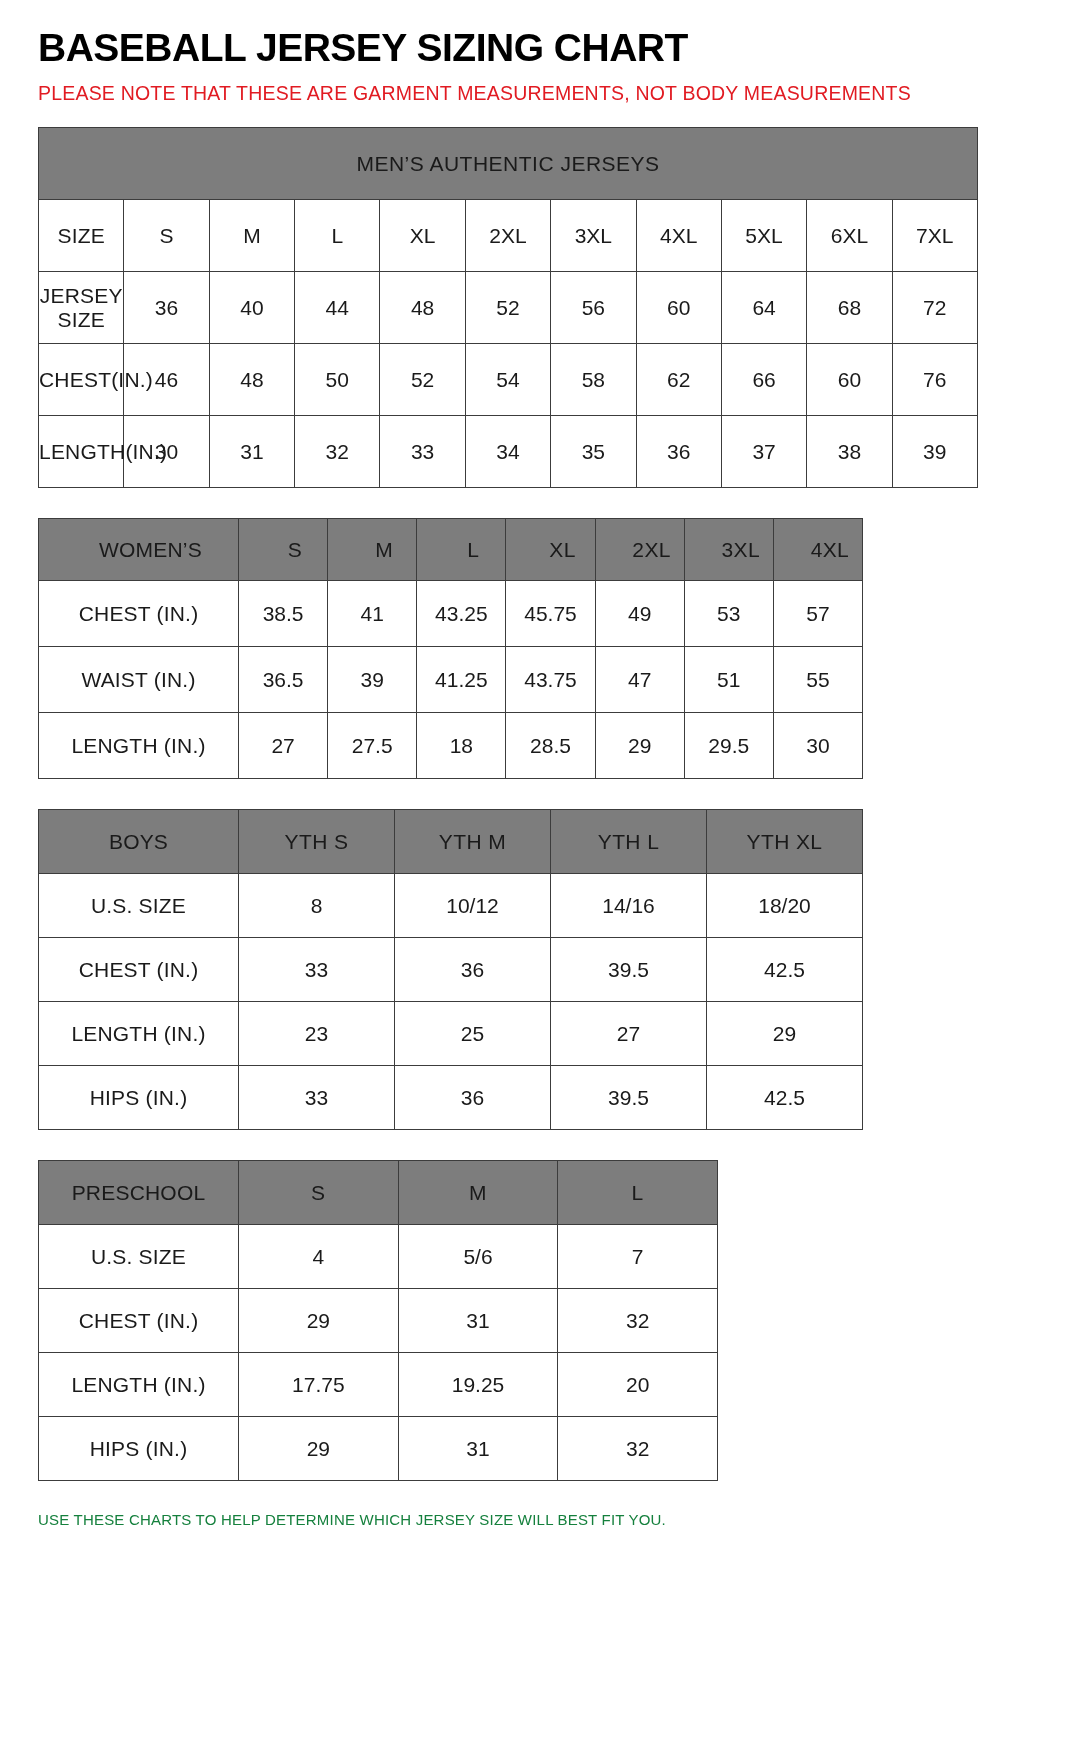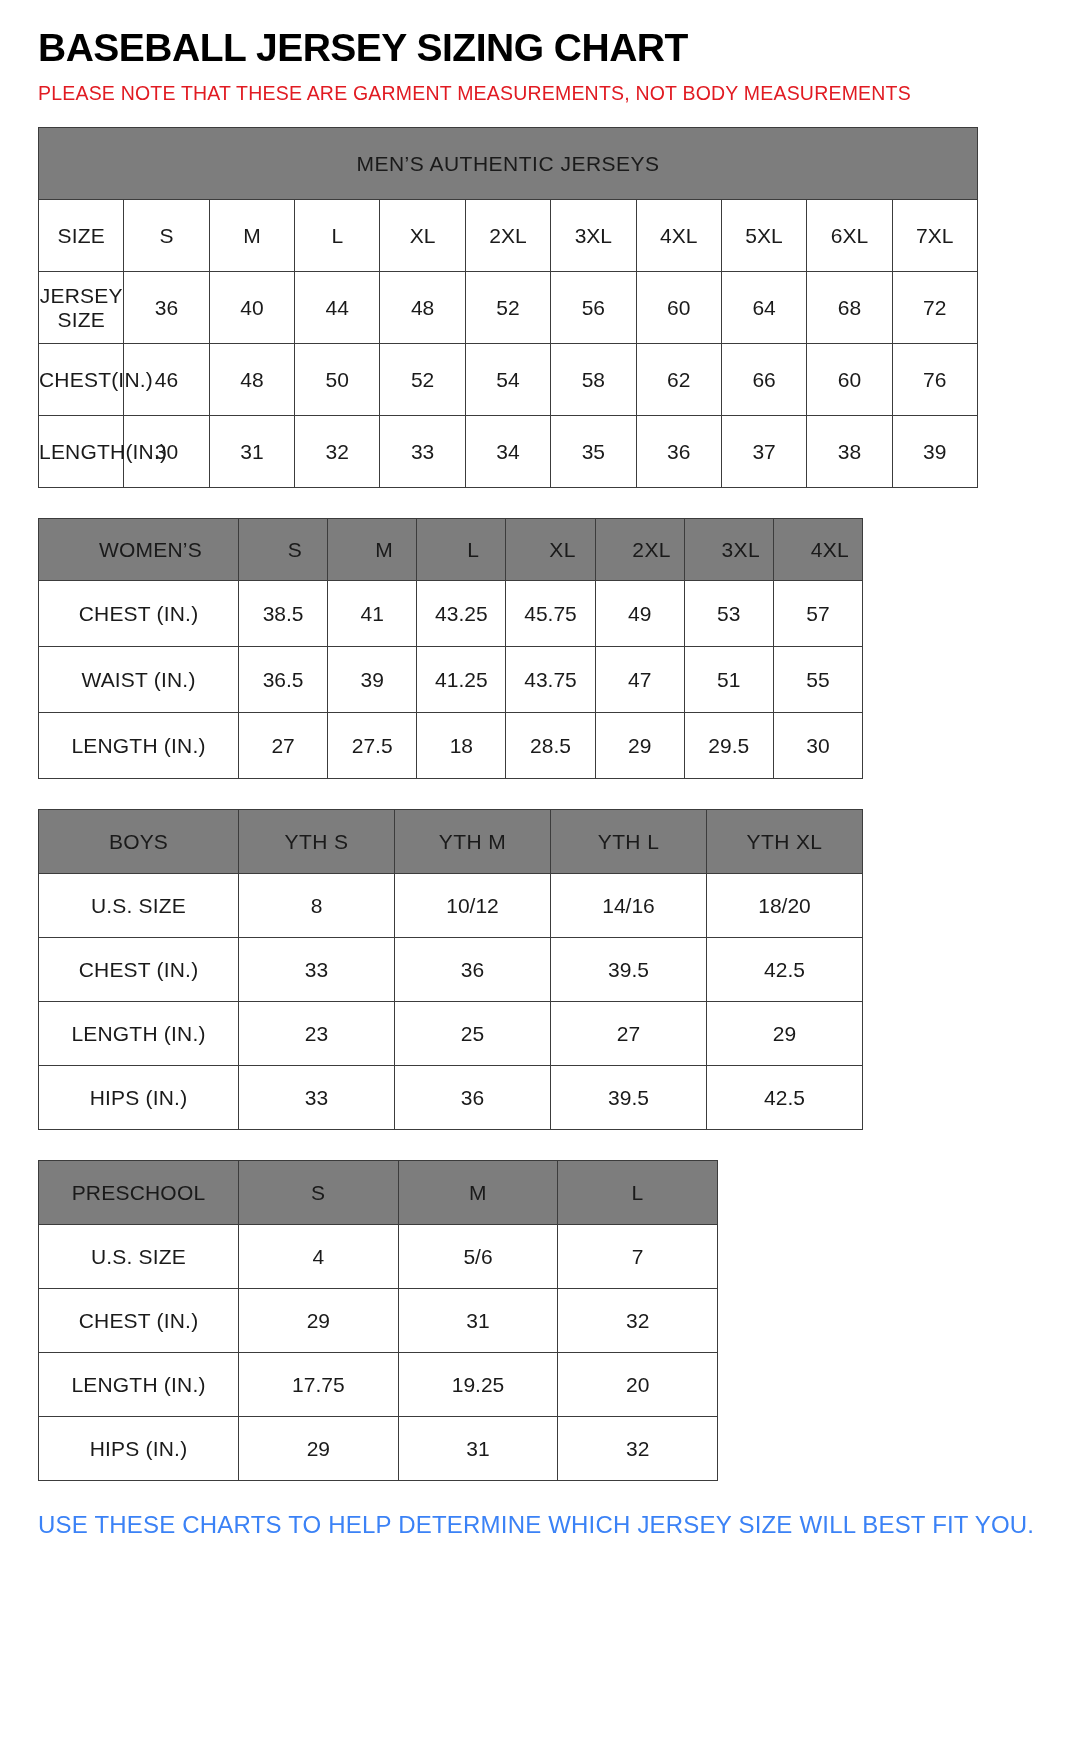--- a/index.html
+++ b/index.html
@@ -93,22 +93,22 @@
   #boys-table { width: 825px; }
   #boys-table .rowlabel { width: 200px; }
   #boys-table td, #boys-table th { height: 64px; }
 
   
   #preschool-table { width: 680px; }
   #preschool-table .rowlabel { width: 200px; }
   #preschool-table td, #preschool-table th { height: 64px; }
 
   .footer {
-    color: #3b82f6;
-    font-size: 24px;
+    color: #15803d;
+    font-size: 15px;
     letter-spacing: 0.2px;
     margin-top: 14px;
   }
 </style>
 </head>
 <body>
 
 <div class="page">
 
   <h1 class="title">BASEBALL JERSEY SIZING CHART</h1>

